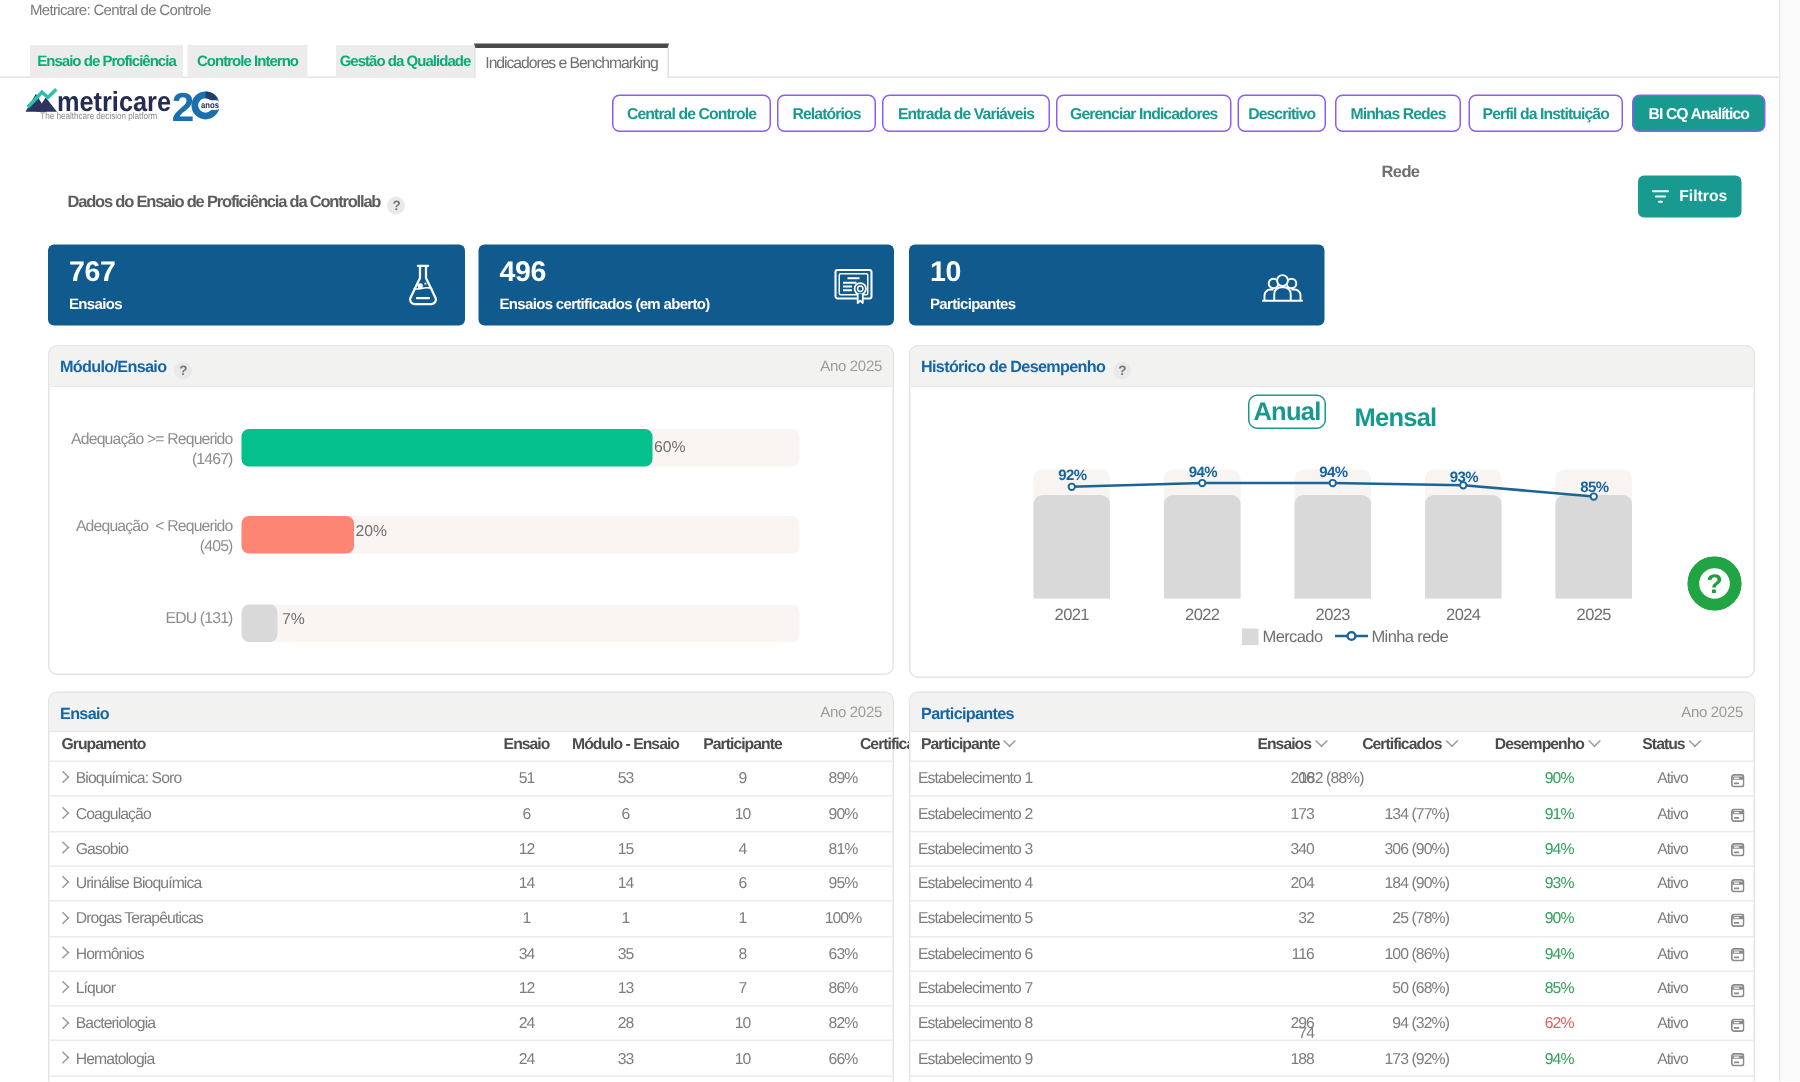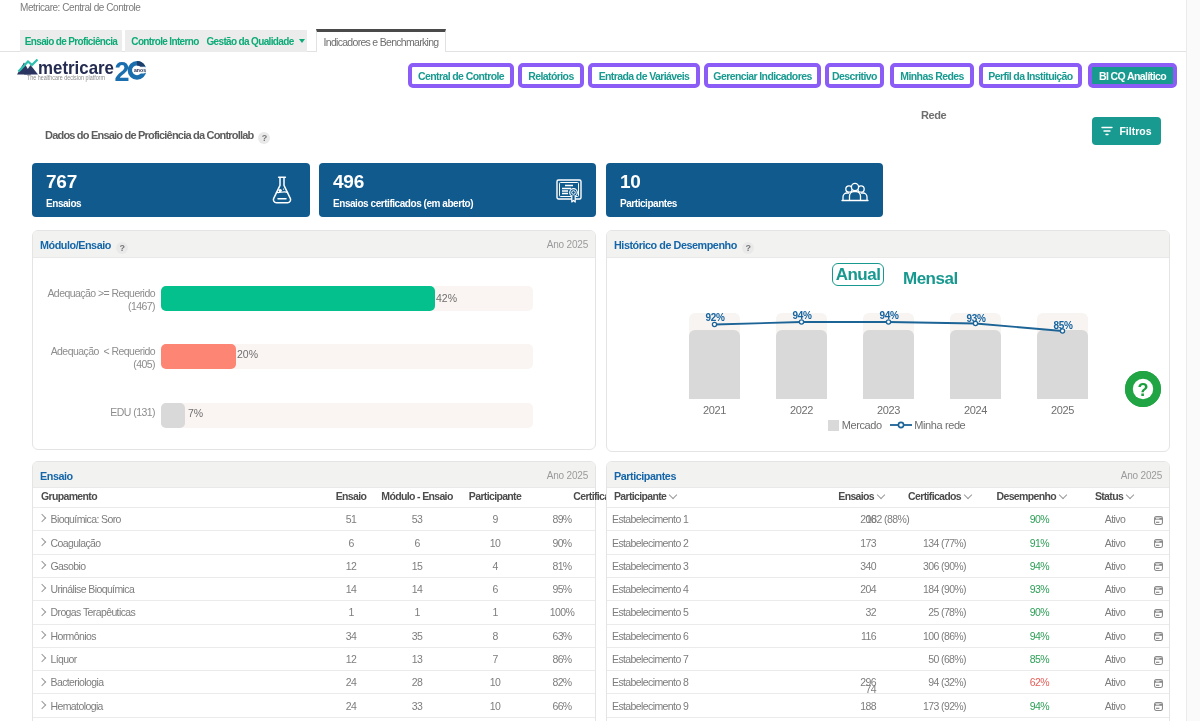--- a/index.html
+++ b/index.html
@@ -8,21 +8,21 @@
 .abs{position:absolute;}
 
 .toptitle{left:20px;top:2px;font-size:10px;color:#7b7b7b;letter-spacing:-.45px;}
 .tabline{left:0;top:51px;width:1186px;height:1px;background:#e2e2e2;}
 .tab{top:30px;height:22px;background:#ececec;color:#0caa77;font-size:10px;font-weight:bold;letter-spacing:-.65px;display:flex;align-items:center;justify-content:center;white-space:nowrap;}
 .tab .caret{width:0;height:0;border-left:3.5px solid transparent;border-right:3.5px solid transparent;border-top:4.5px solid #0caa77;margin-left:5px;}
 .tabactive{top:29px;height:23px;left:316px;width:130px;background:#fff;border-top:3px solid #4a4a4a;border-left:1px solid #e2e2e2;border-right:1px solid #e2e2e2;color:#6e6e6e;font-size:10.5px;font-weight:normal;letter-spacing:-.7px;display:flex;align-items:center;justify-content:center;white-space:nowrap;z-index:3;box-sizing:border-box;}
 
 .logo{left:16px;top:57px;width:180px;height:40px;}
 
-.nav{top:63px;height:25px;border:4px solid #8b5cf6;border-radius:5px;color:#189a90;font-size:10.5px;font-weight:bold;letter-spacing:-.6px;white-space:nowrap;display:flex;align-items:center;justify-content:center;box-sizing:border-box;background:#fff;}
+.nav{top:63px;height:25px;border:1px solid #8b5cf6;border-radius:5px;color:#189a90;font-size:10.5px;font-weight:bold;letter-spacing:-.6px;white-space:nowrap;display:flex;align-items:center;justify-content:center;box-sizing:border-box;background:#fff;}
 .nav.fill{background:#189a90;color:#fff;}
 
 .heading{left:45px;top:129px;font-size:11px;font-weight:bold;color:#5d5d5d;letter-spacing:-.8px;}
 .qbadge{display:inline-block;width:12px;height:12px;border-radius:50%;background:#e9e9e9;color:#777;font-size:9px;font-weight:bold;text-align:center;line-height:12px;vertical-align:-2px;}
 .redelabel{left:921px;top:109px;font-size:11px;font-weight:bold;color:#6f6f6f;letter-spacing:-.4px;}
 .selectbox{left:921px;top:123px;width:158px;height:22px;border:1px solid #5a5a5a;border-radius:2px;box-sizing:border-box;background:#fff;}
 .selectbox .txt{position:absolute;left:9px;top:4px;font-size:11px;color:#333;letter-spacing:-.4px;}
 .selectbox .div{position:absolute;right:26px;top:3px;width:1px;height:14px;background:#8a8a8a;}
 .selectbox .chev{position:absolute;right:8px;top:6px;width:8px;height:8px;}
 .filtros{left:1092px;top:117px;width:69px;height:28px;background:#189a90;border-radius:4px;color:#fff;font-size:10.5px;font-weight:bold;display:flex;align-items:center;justify-content:center;gap:6px;}
@@ -62,21 +62,21 @@
 .scroll{left:1186px;top:0;width:14px;height:721px;background:#fafafa;border-left:1px solid #ebebeb;}
 .helpfab{left:1125px;top:371px;width:36px;height:36px;border-radius:50%;background:#21a443;z-index:5;}
 </style>
 </head>
 <body>
 <div class="page">
   <div class="abs toptitle">Metricare: Central de Controle</div>
   <div class="abs tabline"></div>
   <div class="abs tab" style="left:20px;width:102px;">Ensaio de Proficiência</div>
   <div class="abs tab" style="left:125px;width:80px;">Controle Interno</div>
-  <div class="abs tab" style="left:204px;width:103px;">Gestão da Qualidade<span class="caret"></span></div>
+  <div class="abs tab" style="left:224px;width:103px;">Gestão da Qualidade<span class="caret"></span></div>
   <div class="abs tabactive">Indicadores e Benchmarking</div>
 
   <div class="abs logo">
     <svg width="180" height="40" viewBox="0 0 180 40">
       <polygon points="1,17.5 8,5.5 15,17.5" fill="#2b3560"></polygon>
       <polygon points="8,17.5 14.5,8 22,17.5" fill="#2b3560"></polygon>
       <polyline points="2.5,14.5 12,4.5 16,8 21.5,2.5" fill="none" stroke="#2dbfae" stroke-width="2.3"></polyline>
       <text x="22" y="16.8" font-size="18.5" font-weight="bold" fill="#252c52" textLength="76" lengthAdjust="spacingAndGlyphs" font-family="Liberation Sans,sans-serif">metricare</text>
       <text x="10.9" y="22.5" font-size="6.4" fill="#8a8a8a" textLength="78" lengthAdjust="spacingAndGlyphs" font-family="Liberation Sans,sans-serif">The healthcare decision platform</text>
       <text x="98.5" y="23.7" font-size="27" font-weight="bold" fill="#1b6fae" font-family="Liberation Sans,sans-serif">2</text>
@@ -142,21 +142,21 @@
   </div>
 
   <div class="abs panel" style="left:32px;top:230px;width:564px;height:220px;">
     <div class="phead">
         <span class="ptitle">Módulo/Ensaio &nbsp;<span class="qbadge">?</span></span>
         <span class="pano">Ano 2025</span>
       </div>
     <div class="brow-label" style="left:2px;top:56px;">Adequação &gt;= Requerido<br>(1467)</div>
     <div class="btrack" style="top:55px;"></div>
     <div class="bbar" style="top:55px;width:274px;background:#04c08c;"></div>
-    <div class="bpct" style="left:403px;top:60.5px;">42%</div>
+    <div class="bpct" style="left:403px;top:60.5px;">60%</div>
     <div class="brow-label" style="left:2px;top:114px;">Adequação &nbsp;&lt; Requerido<br>(405)</div>
     <div class="btrack" style="top:113px;"></div>
     <div class="bbar" style="top:113px;width:75px;background:#fc8573;"></div>
     <div class="bpct" style="left:204px;top:117px;">20%</div>
     <div class="brow-label" style="left:2px;top:175px;">EDU (131)</div>
     <div class="btrack" style="top:172px;"></div>
     <div class="bbar" style="top:172px;width:24px;background:#d9d9d9;"></div>
     <div class="bpct" style="left:155px;top:175.5px;">7%</div>
   </div>
 

